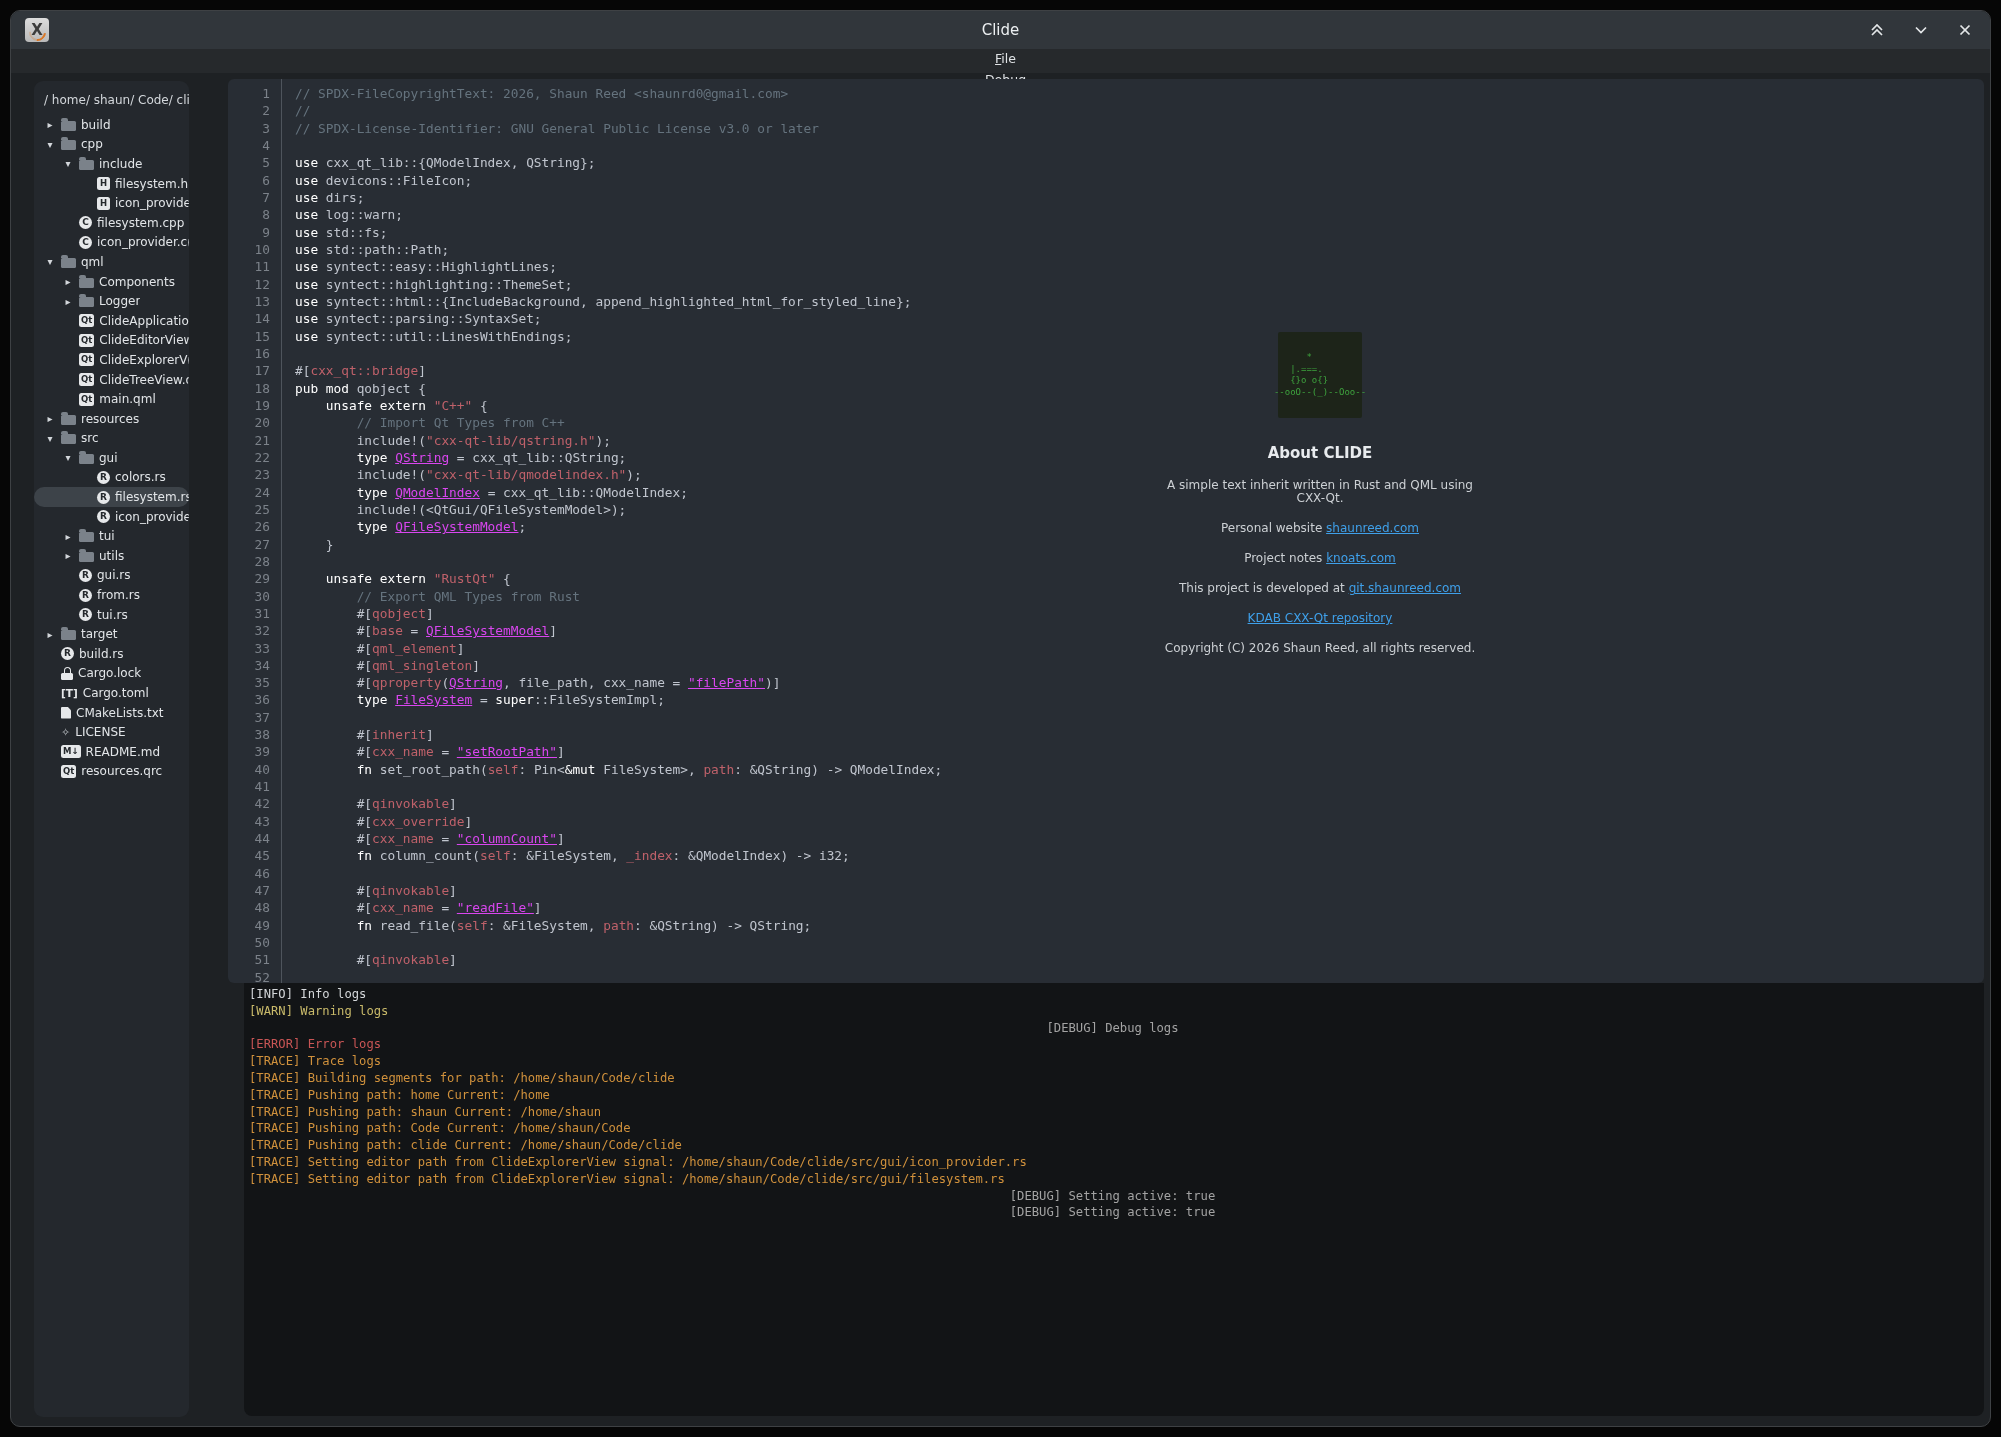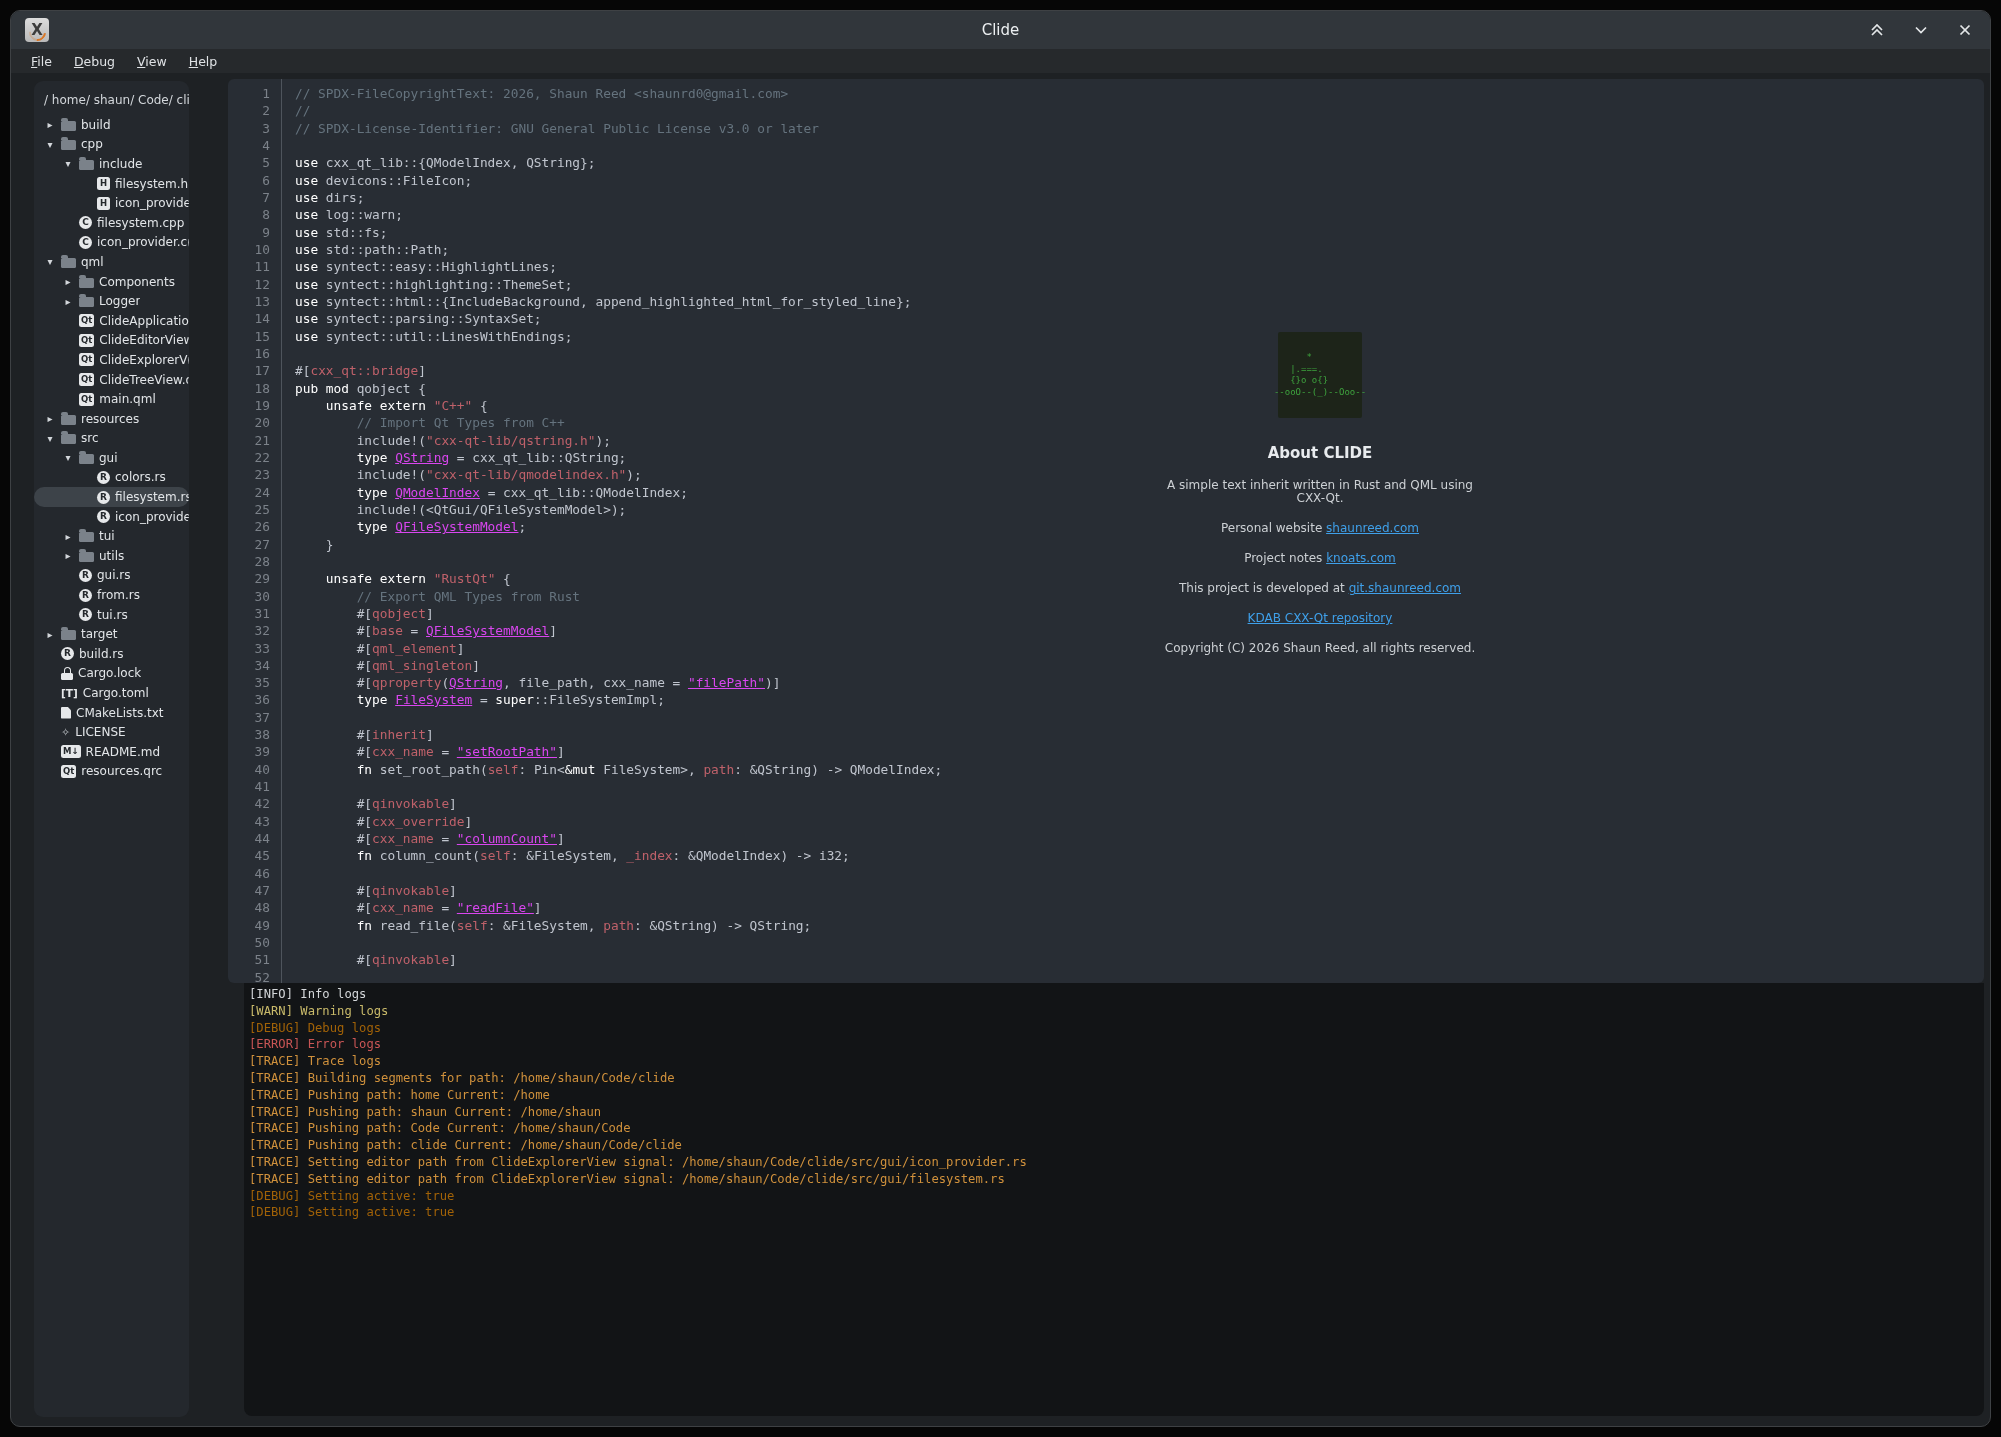--- a/index.html
+++ b/index.html
@@ -12,21 +12,21 @@
     background:linear-gradient(#dcdcdc,#b9b9b9);color:#3c3c3c;font-weight:bold;font-size:15px;
     text-align:center;line-height:24px;}
   .app-icon::after{content:"";position:absolute;left:4px;top:6px;width:13px;height:13px;border-radius:50%;
     border:2px solid transparent;border-bottom-color:#d97726;border-left-color:#d9772644;transform:rotate(-40deg);}
   .win-title{position:absolute;left:0;right:0;top:0;height:38px;line-height:38px;text-align:center;
     color:#eceff1;font-size:15px;}
   .win-buttons{position:absolute;right:16px;top:0;height:38px;display:flex;align-items:center;gap:26px;}
   .win-btn{width:18px;height:18px;display:inline-flex;align-items:center;justify-content:center;cursor:pointer;}
   .win-btn svg{stroke:#e3e6e8;stroke-width:1.7;fill:none;}
   
-  .menubar{height:24px;background:#26292c;display:flex;align-items:center;padding-left:10px;gap:2px;}
+  .menubar{height:24px;background:#26292c;display:flex;align-items:center;padding-left:10px;gap:2px;flex-direction:column;}
   .menu-item{display:inline-block;color:#dfe2e5;font-size:12.5px;padding:2px 10px;}
   .menu-item::first-letter{text-decoration:underline;}
   
   .content{position:absolute;top:62px;left:0;right:0;bottom:0;}
   
   .sidebar{position:absolute;left:23px;top:8px;width:155px;bottom:9px;background:#24282d;
     border-radius:9px;overflow:hidden;}
   .tree-path{color:#d3d7db;font-size:12px;padding:12px 6px 8px 10px;white-space:nowrap;}
   .tree-row{height:19.6px;display:flex;align-items:center;gap:5px;font-size:12px;color:#e2e5e8;
     border-radius:11px;white-space:nowrap;overflow:hidden;}
@@ -66,21 +66,21 @@
   .art-box pre{margin:0;font-family:"DejaVu Sans Mono",monospace;font-size:9px;line-height:11.5px;
     color:#3ea33e;text-align:left;}
   .about-title{margin-top:27px;font-size:15px;font-weight:bold;color:#e8ebee;}
   .about-row{margin-top:17px;line-height:13px;}
   .about a{color:#3fa0ea;text-decoration:underline;cursor:pointer;}
   
   .logpanel{position:absolute;left:233px;top:910px;right:6px;bottom:10px;background:#121416;
     border-radius:0 0 8px 8px;padding:3px 8px 8px 5px;overflow:hidden;
     font-family:"DejaVu Sans Mono",monospace;font-size:12.2px;line-height:16.8px;}
   .log-line{white-space:pre;}
-  .l-info{color:#d4d7da;} .l-warn{color:#c9ba6a;} .l-debug{color:#a16207;}
+  .l-info{color:#d4d7da;} .l-warn{color:#c9ba6a;} .l-debug{color:#a3a3a3;text-align:center;}
   .l-error{color:#c85555;} .l-trace{color:#d0913c;}
 </style>
 </head>
 <body>
 
 <div class="window">
 
   <div class="titlebar">
     <div class="app-icon">X</div>
     <div class="win-title">Clide</div>

